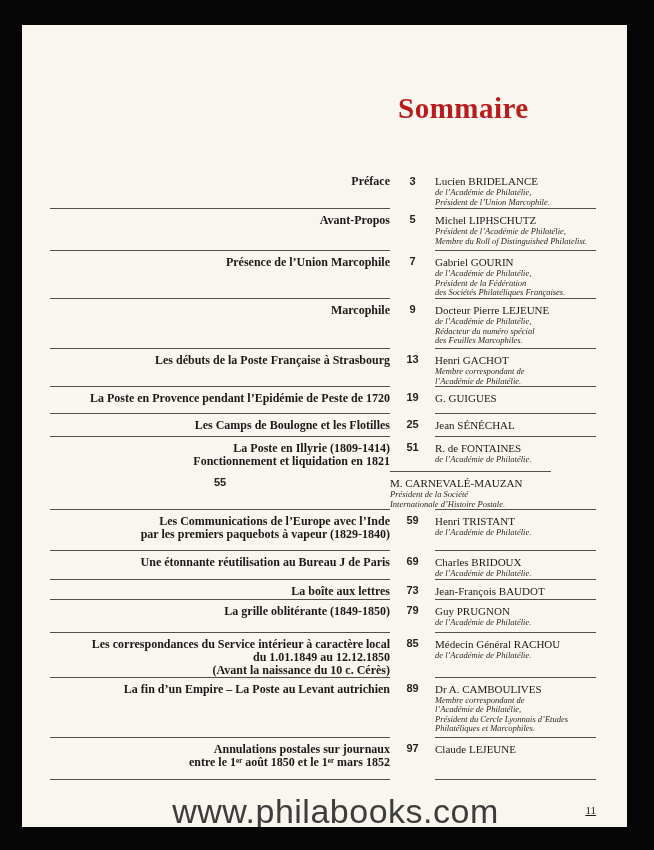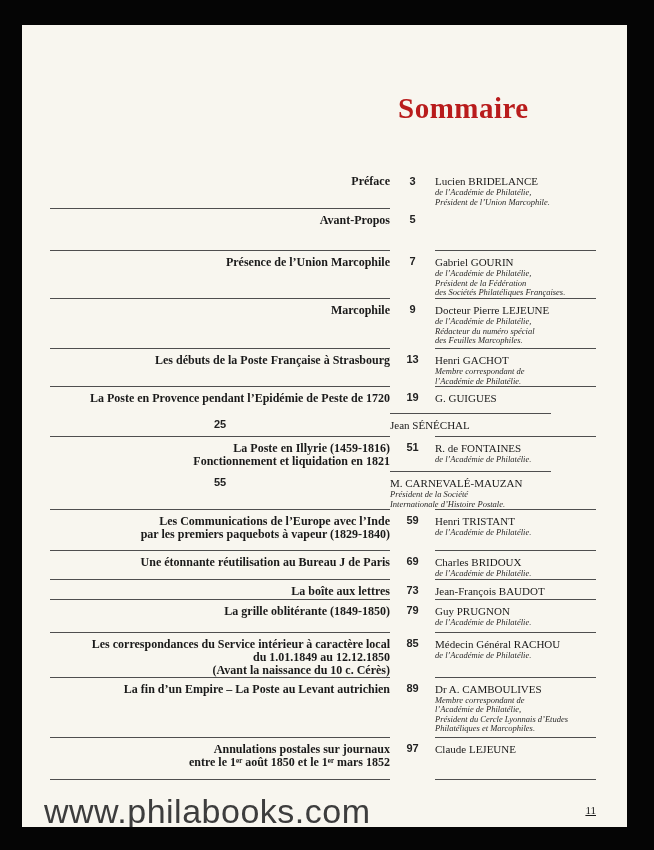--- a/index.html
+++ b/index.html
@@ -79,21 +79,21 @@
   .trow:nth-of-type(16){min-height:42px}
   .folio{
     text-align:right;
     margin:24px 31px 0 0;
     font:11px/12px "Liberation Serif", serif;
     color:#1a1a1a;
     text-decoration:underline;
   }
   .watermark{
     position:absolute;left:0;right:0;top:768px;
-    text-align:left;
+    text-align:center;
     padding-left:22px;
     font:34px/36px "Liberation Sans", sans-serif;
     color:#3d3d3d;
     letter-spacing:0.5px;
   }
 </style>
 </head>
 <body>
 
 <div class="page">
@@ -105,20 +105,25 @@
     <div class="cp">3</div>
     <div class="ca">
       <div class="nm">Lucien BRIDELANCE</div>
       <div class="cr">de l’Académie de Philatélie,
 Président de l’Union Marcophile.</div>
     </div>
   </div>
       <div class="trow">
     <div class="ct">Avant-Propos</div>
     <div class="cp">5</div>
+    <div class="ca">
+      <div class="nm">Michel LIPHSCHUTZ</div>
+      <div class="cr">Président de l’Académie de Philatélie,
+Membre du Roll of Distinguished Philatelist.</div>
+    </div>
   </div>
       <div class="trow">
     <div class="ct">Présence de l’Union Marcophile</div>
     <div class="cp">7</div>
     <div class="ca">
       <div class="nm">Gabriel GOURIN</div>
       <div class="cr">de l’Académie de Philatélie,
 Président de la Fédération
 des Sociétés Philatéliques Françaises.</div>
     </div>
@@ -144,28 +149,29 @@
   </div>
       <div class="trow">
     <div class="ct">La Poste en Provence pendant l’Epidémie de Peste de 1720</div>
     <div class="cp">19</div>
     <div class="ca">
       <div class="nm">G. GUIGUES</div>
       <div class="cr"></div>
     </div>
   </div>
       <div class="trow">
+    <div class="ct">Les Camps de Boulogne et les Flotilles</div>
     <div class="cp">25</div>
     <div class="ca">
       <div class="nm">Jean SÉNÉCHAL</div>
       <div class="cr"></div>
     </div>
   </div>
       <div class="trow">
-    <div class="ct">La Poste en Illyrie (1459-1816)
+    <div class="ct">La Poste en Illyrie (1809-1414)
 Fonctionnement et liquidation en 1821</div>
     <div class="cp">51</div>
     <div class="ca">
       <div class="nm">R. de FONTAINES</div>
       <div class="cr">de l’Académie de Philatélie.</div>
     </div>
   </div>
       <div class="trow">
     <div class="cp">55</div>
     <div class="ca">

